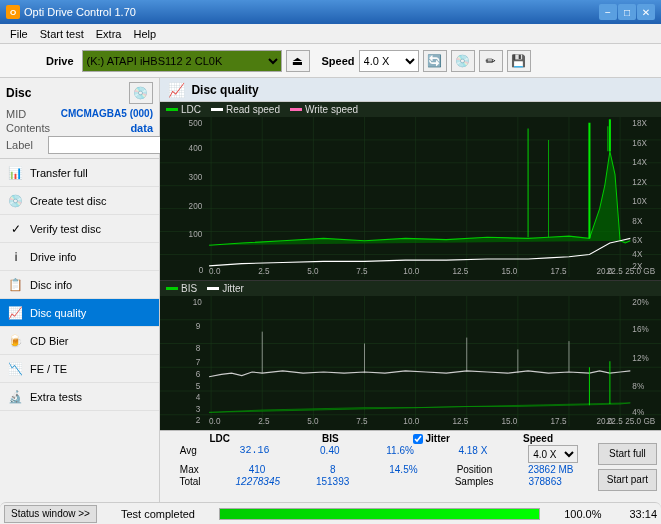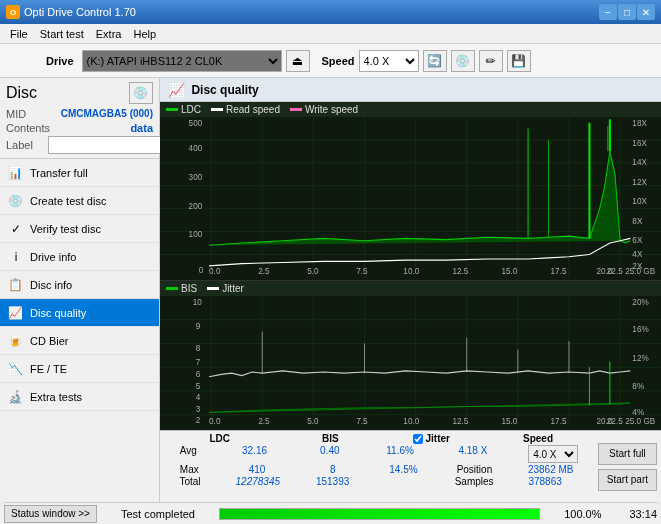--- a/index.html
+++ b/index.html
@@ -13,33 +13,33 @@
     .title-controls { display: flex; gap: 1px; }
     .title-btn { width: 18px; height: 16px; background: #5a9fe0; border: none; color: white; font-size: 10px; cursor: pointer; display: flex; align-items: center; justify-content: center; border-radius: 2px; }
 
     
     .menu-bar { background: #f0f0f0; height: 20px; display: flex; align-items: center; padding: 0 4px; border-bottom: 1px solid #ccc; }
     .menu-item { padding: 2px 6px; font-size: 11px; cursor: pointer; }
 
     
     .toolbar { background: #f5f5f5; height: 34px; display: flex; align-items: center; padding: 0 6px; border-bottom: 1px solid #ccc; gap: 4px; }
     .toolbar-label { font-size: 11px; font-weight: bold; margin-right: 4px; margin-left: 40px; }
-    .drive-select { height: 22px; font-size: 11px; width: 200px; border: 1px solid #aaa; background: #737373; }
+    .drive-select { height: 22px; font-size: 11px; width: 200px; border: 1px solid #aaa; background: #4d7c0f; }
     .toolbar-icon-btn { width: 24px; height: 22px; background: #f0f0f0; border: 1px solid #aaa; cursor: pointer; display: flex; align-items: center; justify-content: center; font-size: 12px; }
     .speed-label { margin-left: 8px; font-size: 11px; font-weight: bold; }
     .speed-select { height: 22px; font-size: 11px; width: 60px; border: 1px solid #aaa; background: white; }
 
     
     .main { display: flex; height: calc(524px - 24px - 20px - 34px - 22px); }
 
     
     .sidebar { width: 160px; background: #f0f0f0; border-right: 1px solid #ccc; display: flex; flex-direction: column; flex-shrink: 0; }
     .disc-panel { padding: 4px 6px; border-bottom: 1px solid #ccc; }
     .disc-header { display: flex; align-items: center; justify-content: space-between; margin-bottom: 4px; }
-    .disc-header-label { font-size: 16px; font-weight: normal; }
+    .disc-header-label { font-size: 12px; font-weight: bold; }
     .disc-info-row { display: flex; justify-content: space-between; margin-bottom: 2px; font-size: 11px; }
     .disc-info-label { color: #555; }
     .disc-info-value { color: #0055cc; font-weight: bold; }
     .disc-info-value.black { color: #000; }
     .label-row { display: flex; align-items: center; gap: 15px; margin-top: 2px; }
     .label-input { flex: 1; height: 18px; font-size: 10px; border: 1px solid #aaa; background: white; padding: 0 2px; }
     .label-browse-btn { width: 18px; height: 18px; background: #f0f0f0; border: 1px solid #aaa; cursor: pointer; font-size: 10px; display: flex; align-items: center; justify-content: center; }
 
     .nav-list { flex: 1; }
     .nav-item { height: 28px; display: flex; align-items: center; padding: 0 8px; font-size: 11px; cursor: pointer; border-bottom: 1px solid #e0e0e0; }
@@ -335,21 +335,21 @@
           <span style="min-width:55px; text-align:center;">LDC</span>
           <span style="min-width:45px; text-align:center;">BIS</span>
           <span style="display:flex; align-items:center; gap:2px;">
             <input type="checkbox" checked="" style="width: 10px; height: 10px;">
             <span>Jitter</span>
           </span>
           <span style="min-width:55px; text-align:center;">Speed</span>
         </div>
         <div style="display:flex; gap:4px; justify-content:space-around;">
           <span style="min-width:10px;">Avg</span>
-          <span style="min-width:45px; text-align:center; color:#0055cc;">32.16</span>
+          <span style="min-width:45px; text-align:center; color:#0055cc;font-family:Liberation Mono, monospace;">32.16</span>
           <span style="min-width:35px; text-align:center; color:#0055cc;">0.40</span>
           <span style="min-width:35px; text-align:center; color:#0055cc;">11.6%</span>
           <span style="color:#0055cc; min-width:40px; text-align:center;">4.18 X</span>
           <select style="height:18px; font-size:10px; border:1px solid #aaa; width:50px;">
             <option>4.0 X</option>
           </select>
         </div>
         <div style="display:flex; gap:4px; justify-content:space-around;">
           <span style="min-width:10px;">Max</span>
           <span style="min-width:45px; text-align:center; color:#0055cc;">410</span>

